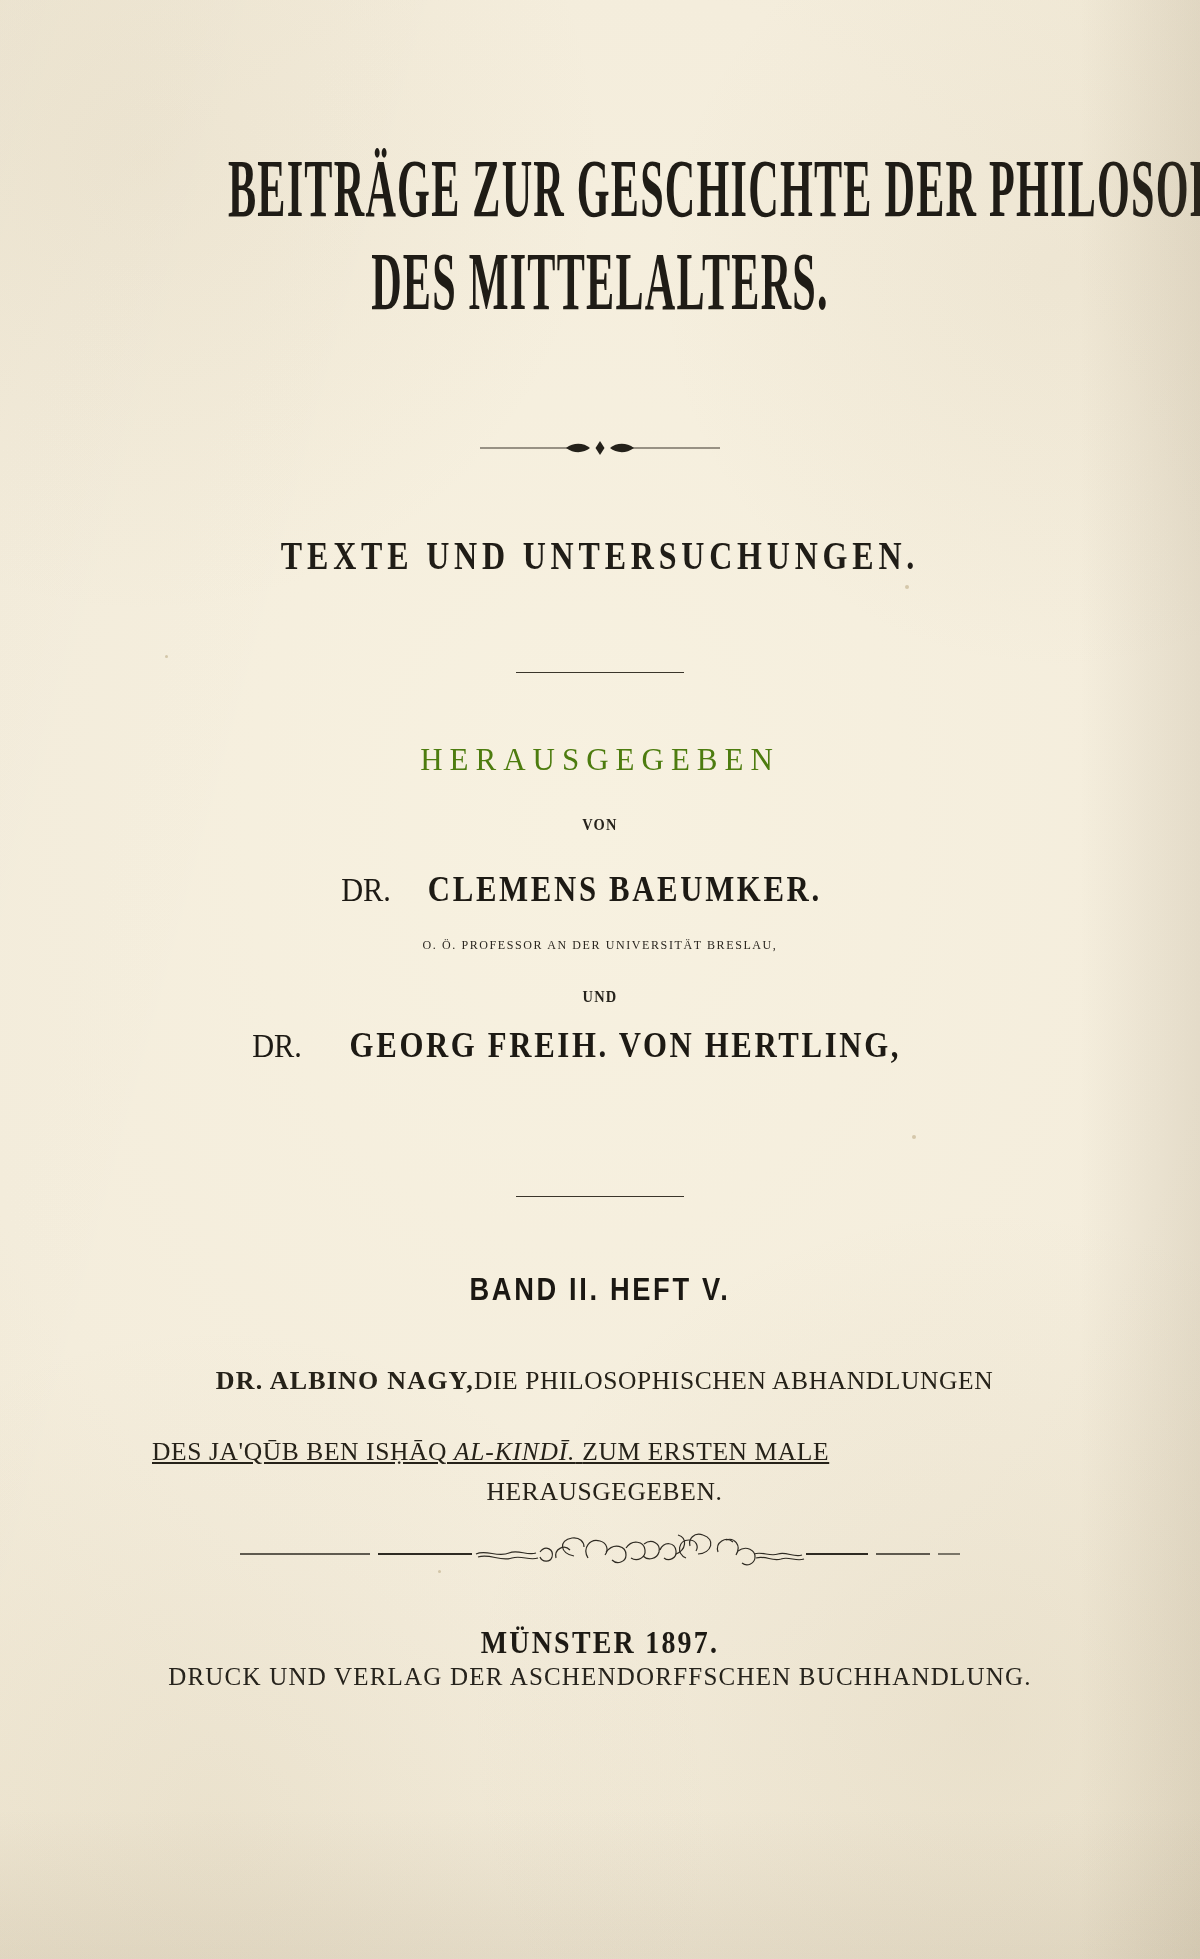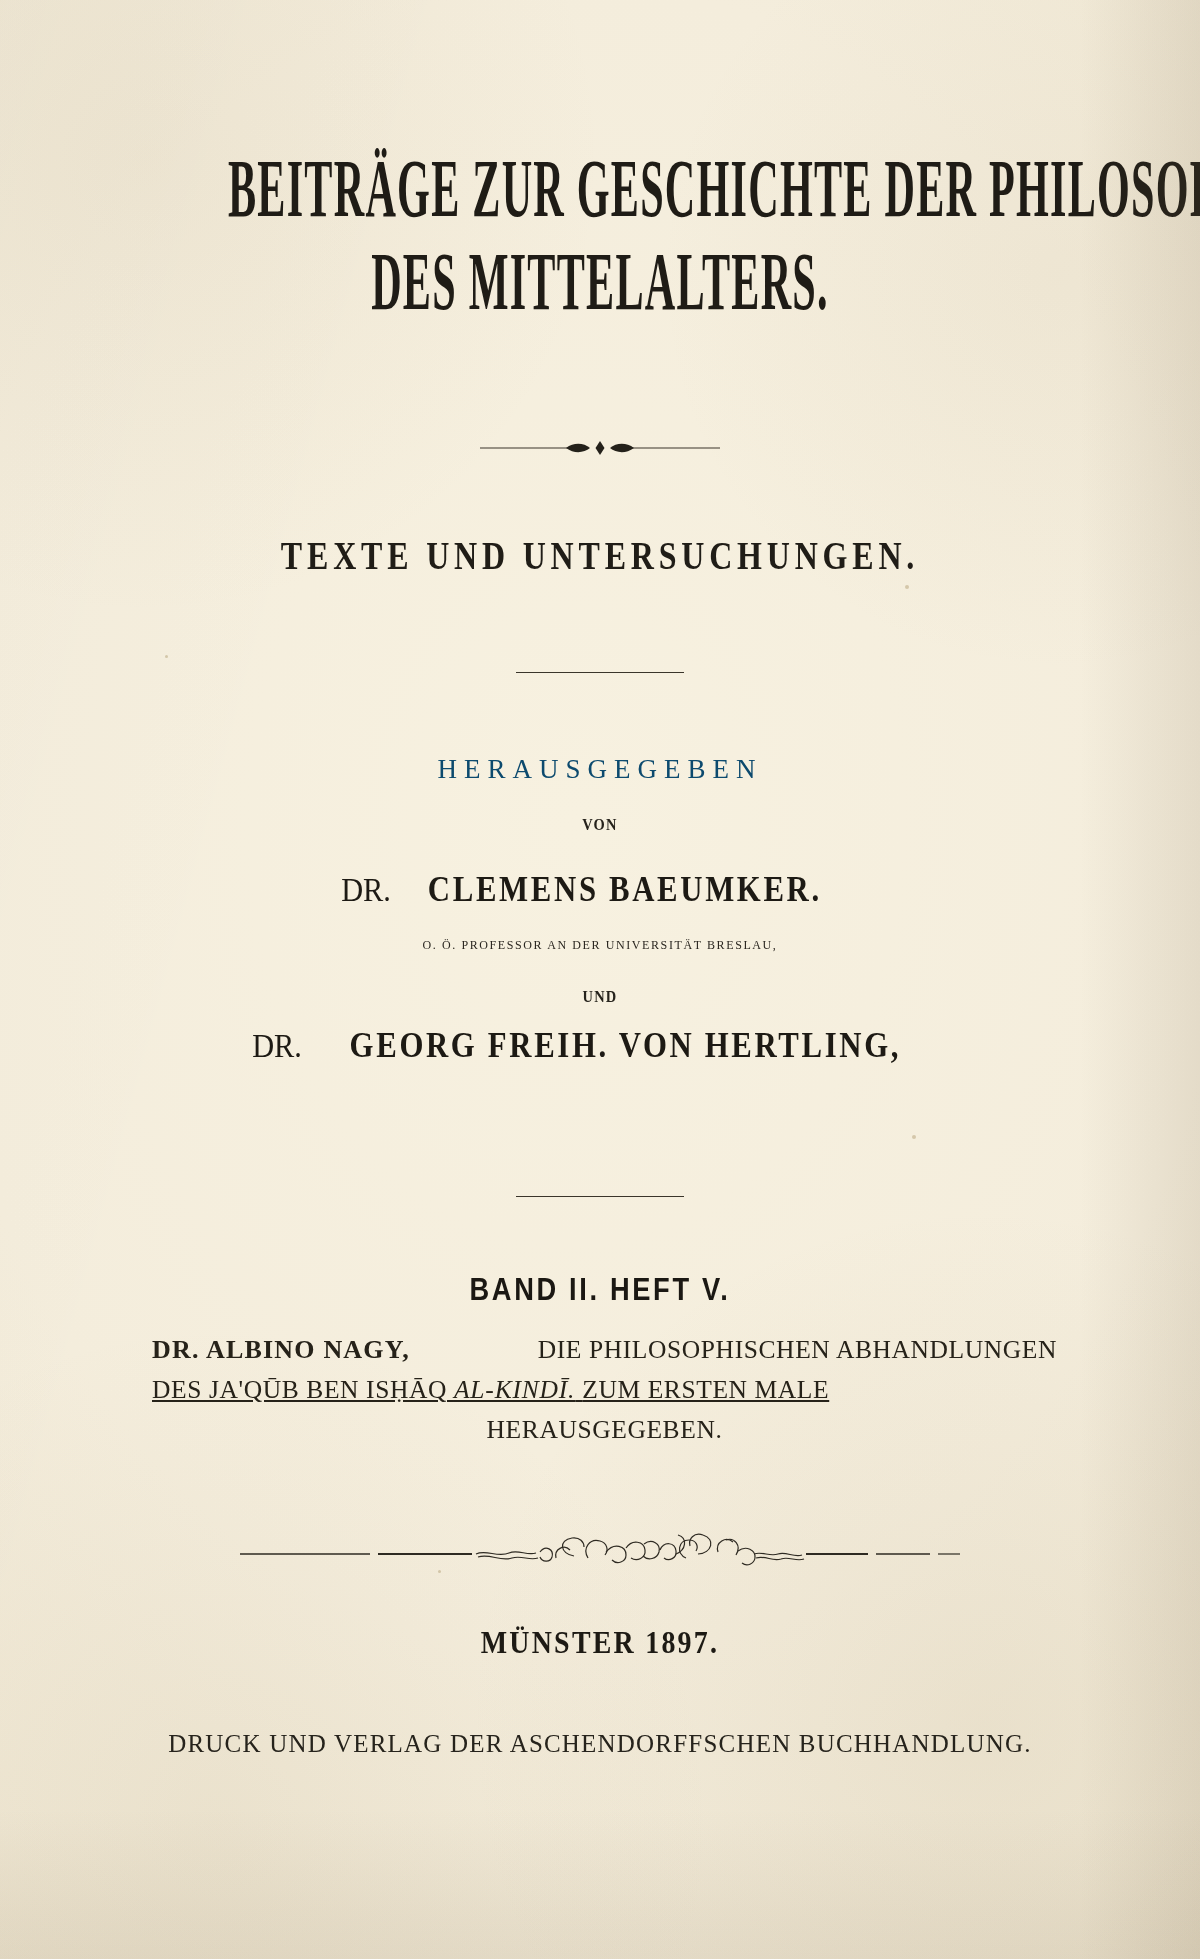--- a/index.html
+++ b/index.html
@@ -119,25 +119,24 @@
     width: 168px;
   }
   .rule-1 { top: 672px; }
   .rule-2 { top: 1196px; }
 
   
   .herausgegeben {
     position: absolute;
     top: 742px;
     left: 0; right: 0;
-    font-size: 27px;
+    font-size: 31px;
     letter-spacing: 7px;
-    color: #0c4a6e;
-    text-transform: uppercase;
-    margin-top: 12px;
+    color: #4d7c0f;
+    text-transform: uppercase;
   }
   .von {
     position: absolute;
     top: 815px;
     left: 0; right: 0;
     font-size: 17px;
     letter-spacing: 1.5px;
     font-weight: 700;
     color: #26231c;
     text-transform: uppercase;
@@ -225,22 +224,23 @@
   }
   .vol-desc .ital {
     font-style: italic;
     letter-spacing: 0.8px;
   }
   .vol-desc .l2 { display: block; text-align: justify; text-decoration: underline; }
   .vol-desc .l3 { display: block; text-align: center; }
   .jline { display: block; }
   .just-line {
     display: flex;
-    justify-content: space-between;
-    white-space: nowrap;
+    justify-content: center;
+    white-space: nowrap;
+    margin-top: 31px;
   }
 
   
   .flourish {
     position: absolute;
     top: 1528px;
     left: 50%;
     transform: translateX(-50%);
     width: 720px;
     height: 40px;
@@ -253,21 +253,21 @@
     left: 0; right: 0;
     font-size: 31px;
     font-weight: 700;
     letter-spacing: 2.5px;
     color: #1d1a14;
     text-transform: uppercase;
     transform: scaleX(0.90);
   }
   .imprint-pub {
     position: absolute;
-    top: 1730px;
+    top: 1663px;
     left: 0; right: 0;
     font-size: 25px;
     letter-spacing: 1.2px;
     color: #26231c;
     text-transform: uppercase;
     white-space: nowrap;
   }
 
   
   .speck { position: absolute; background: #b9a87f; border-radius: 50%; opacity: .55; }

